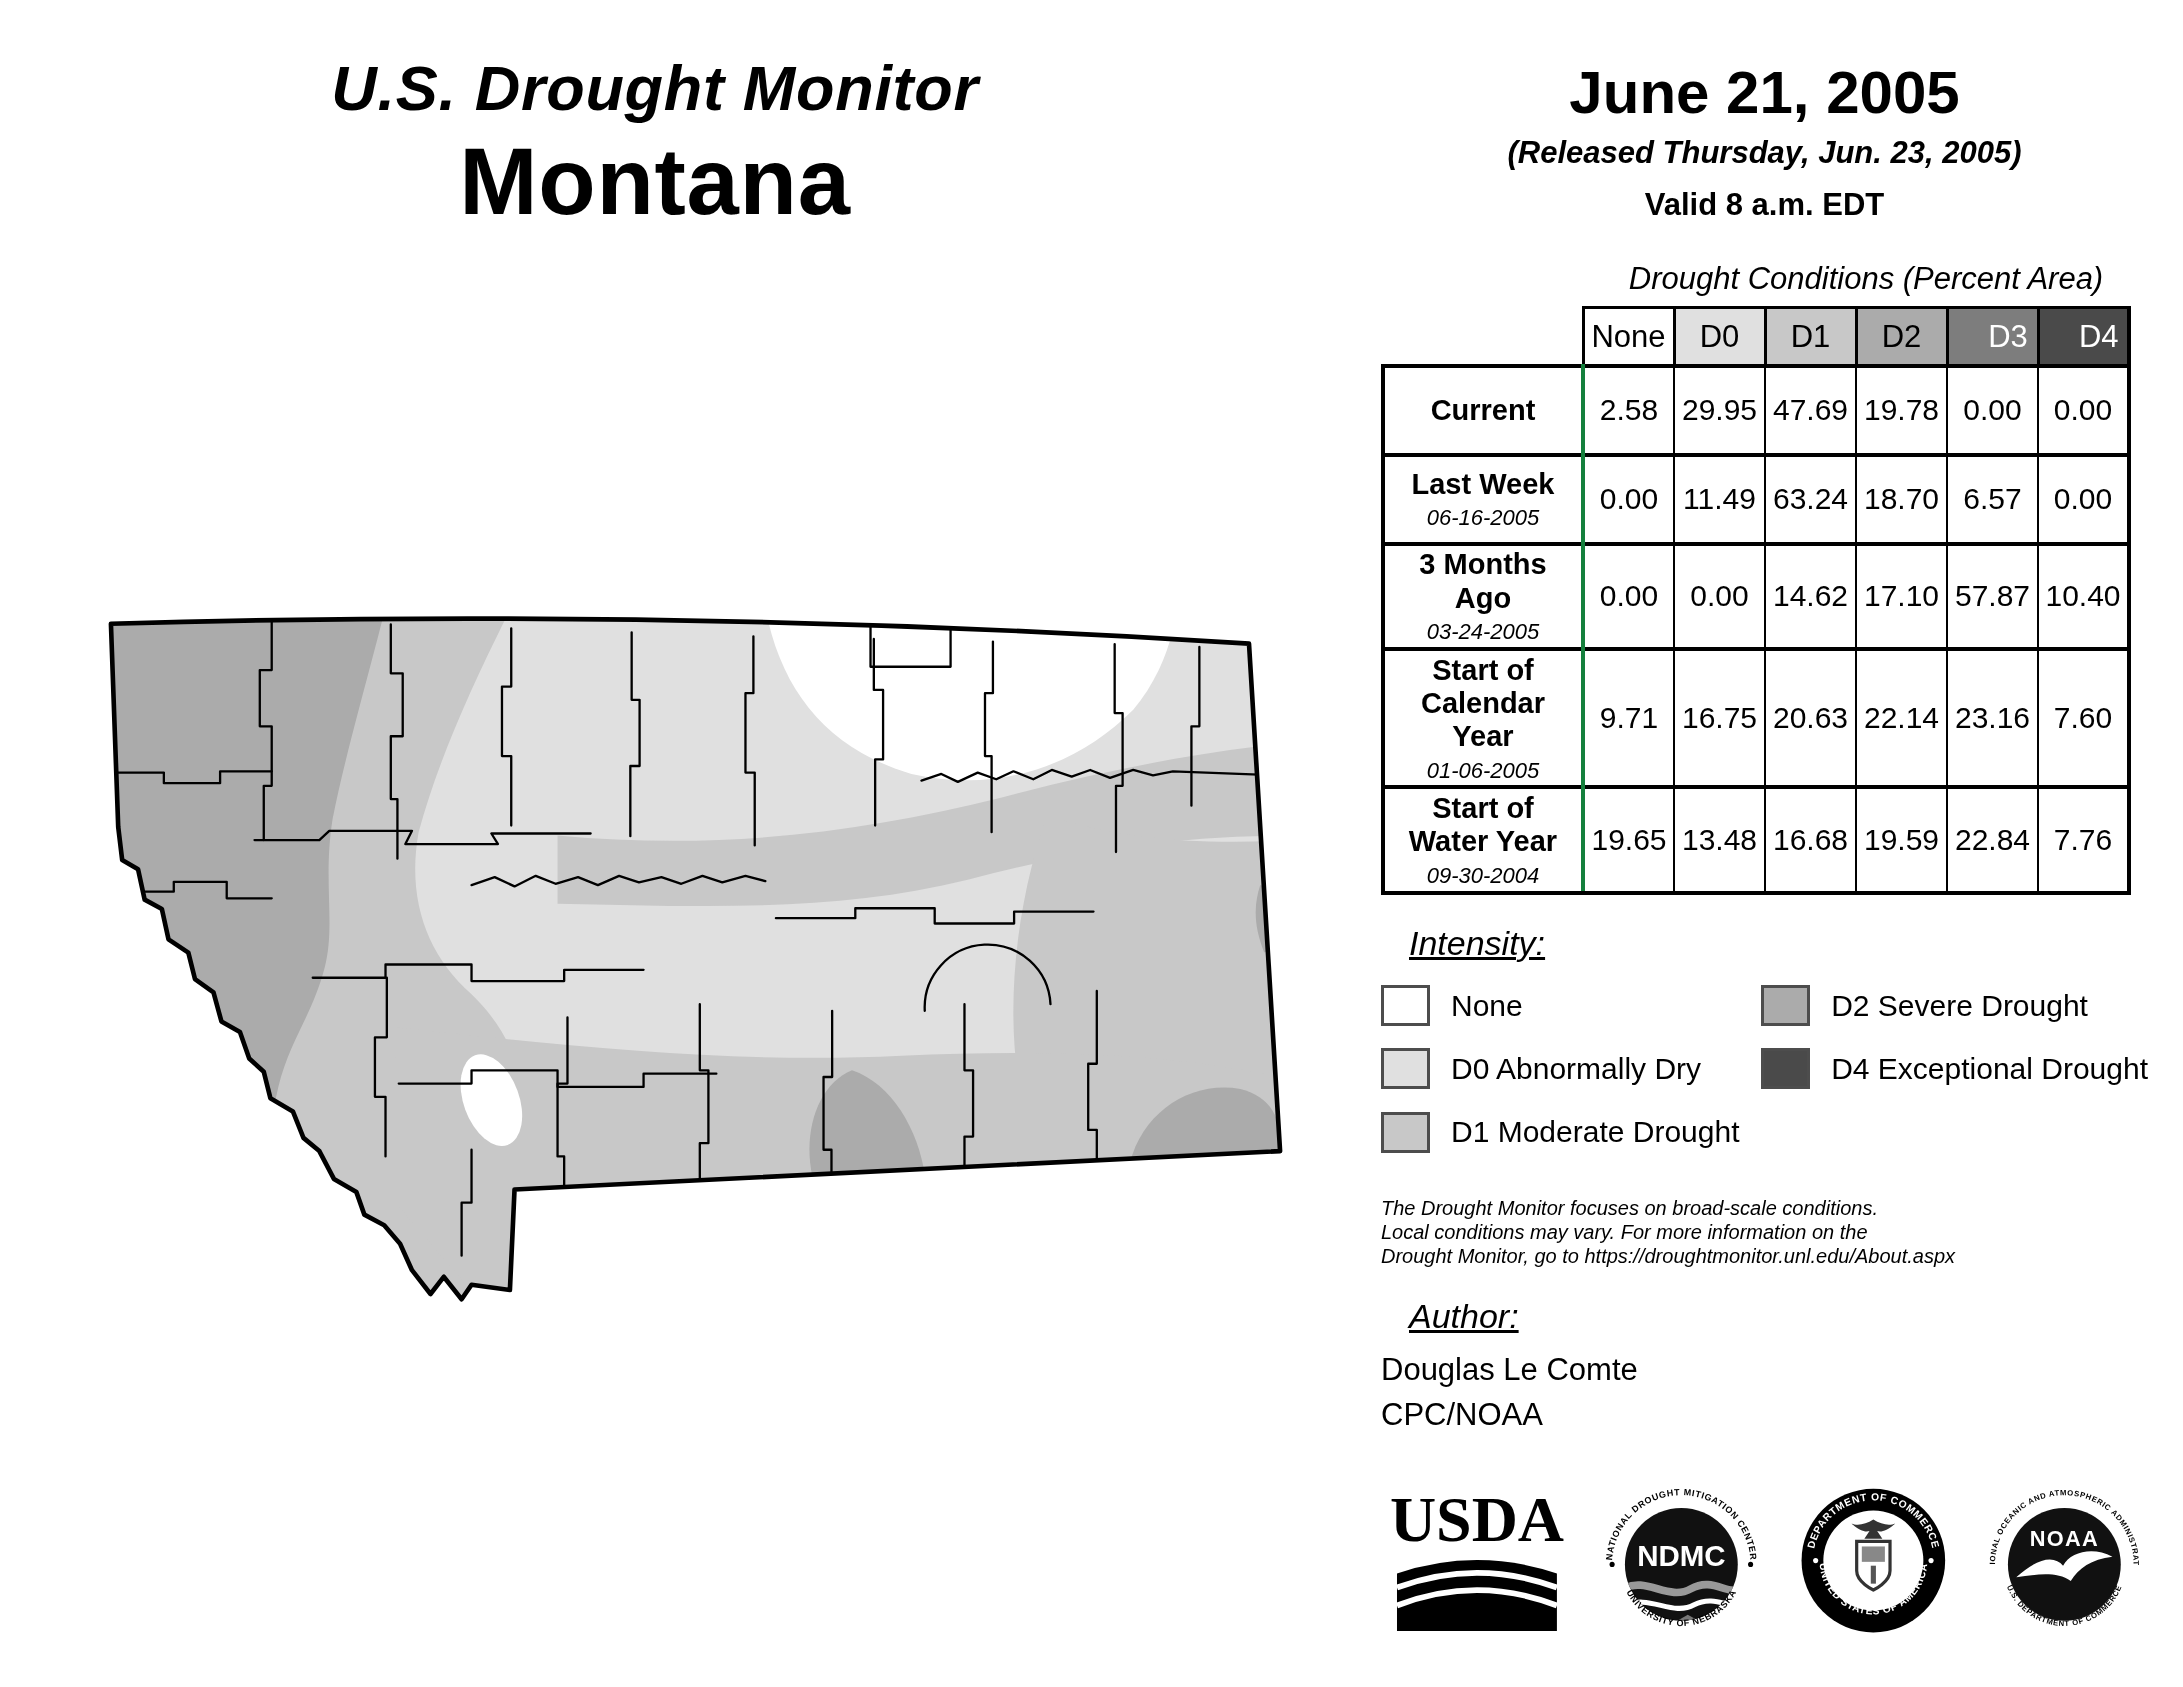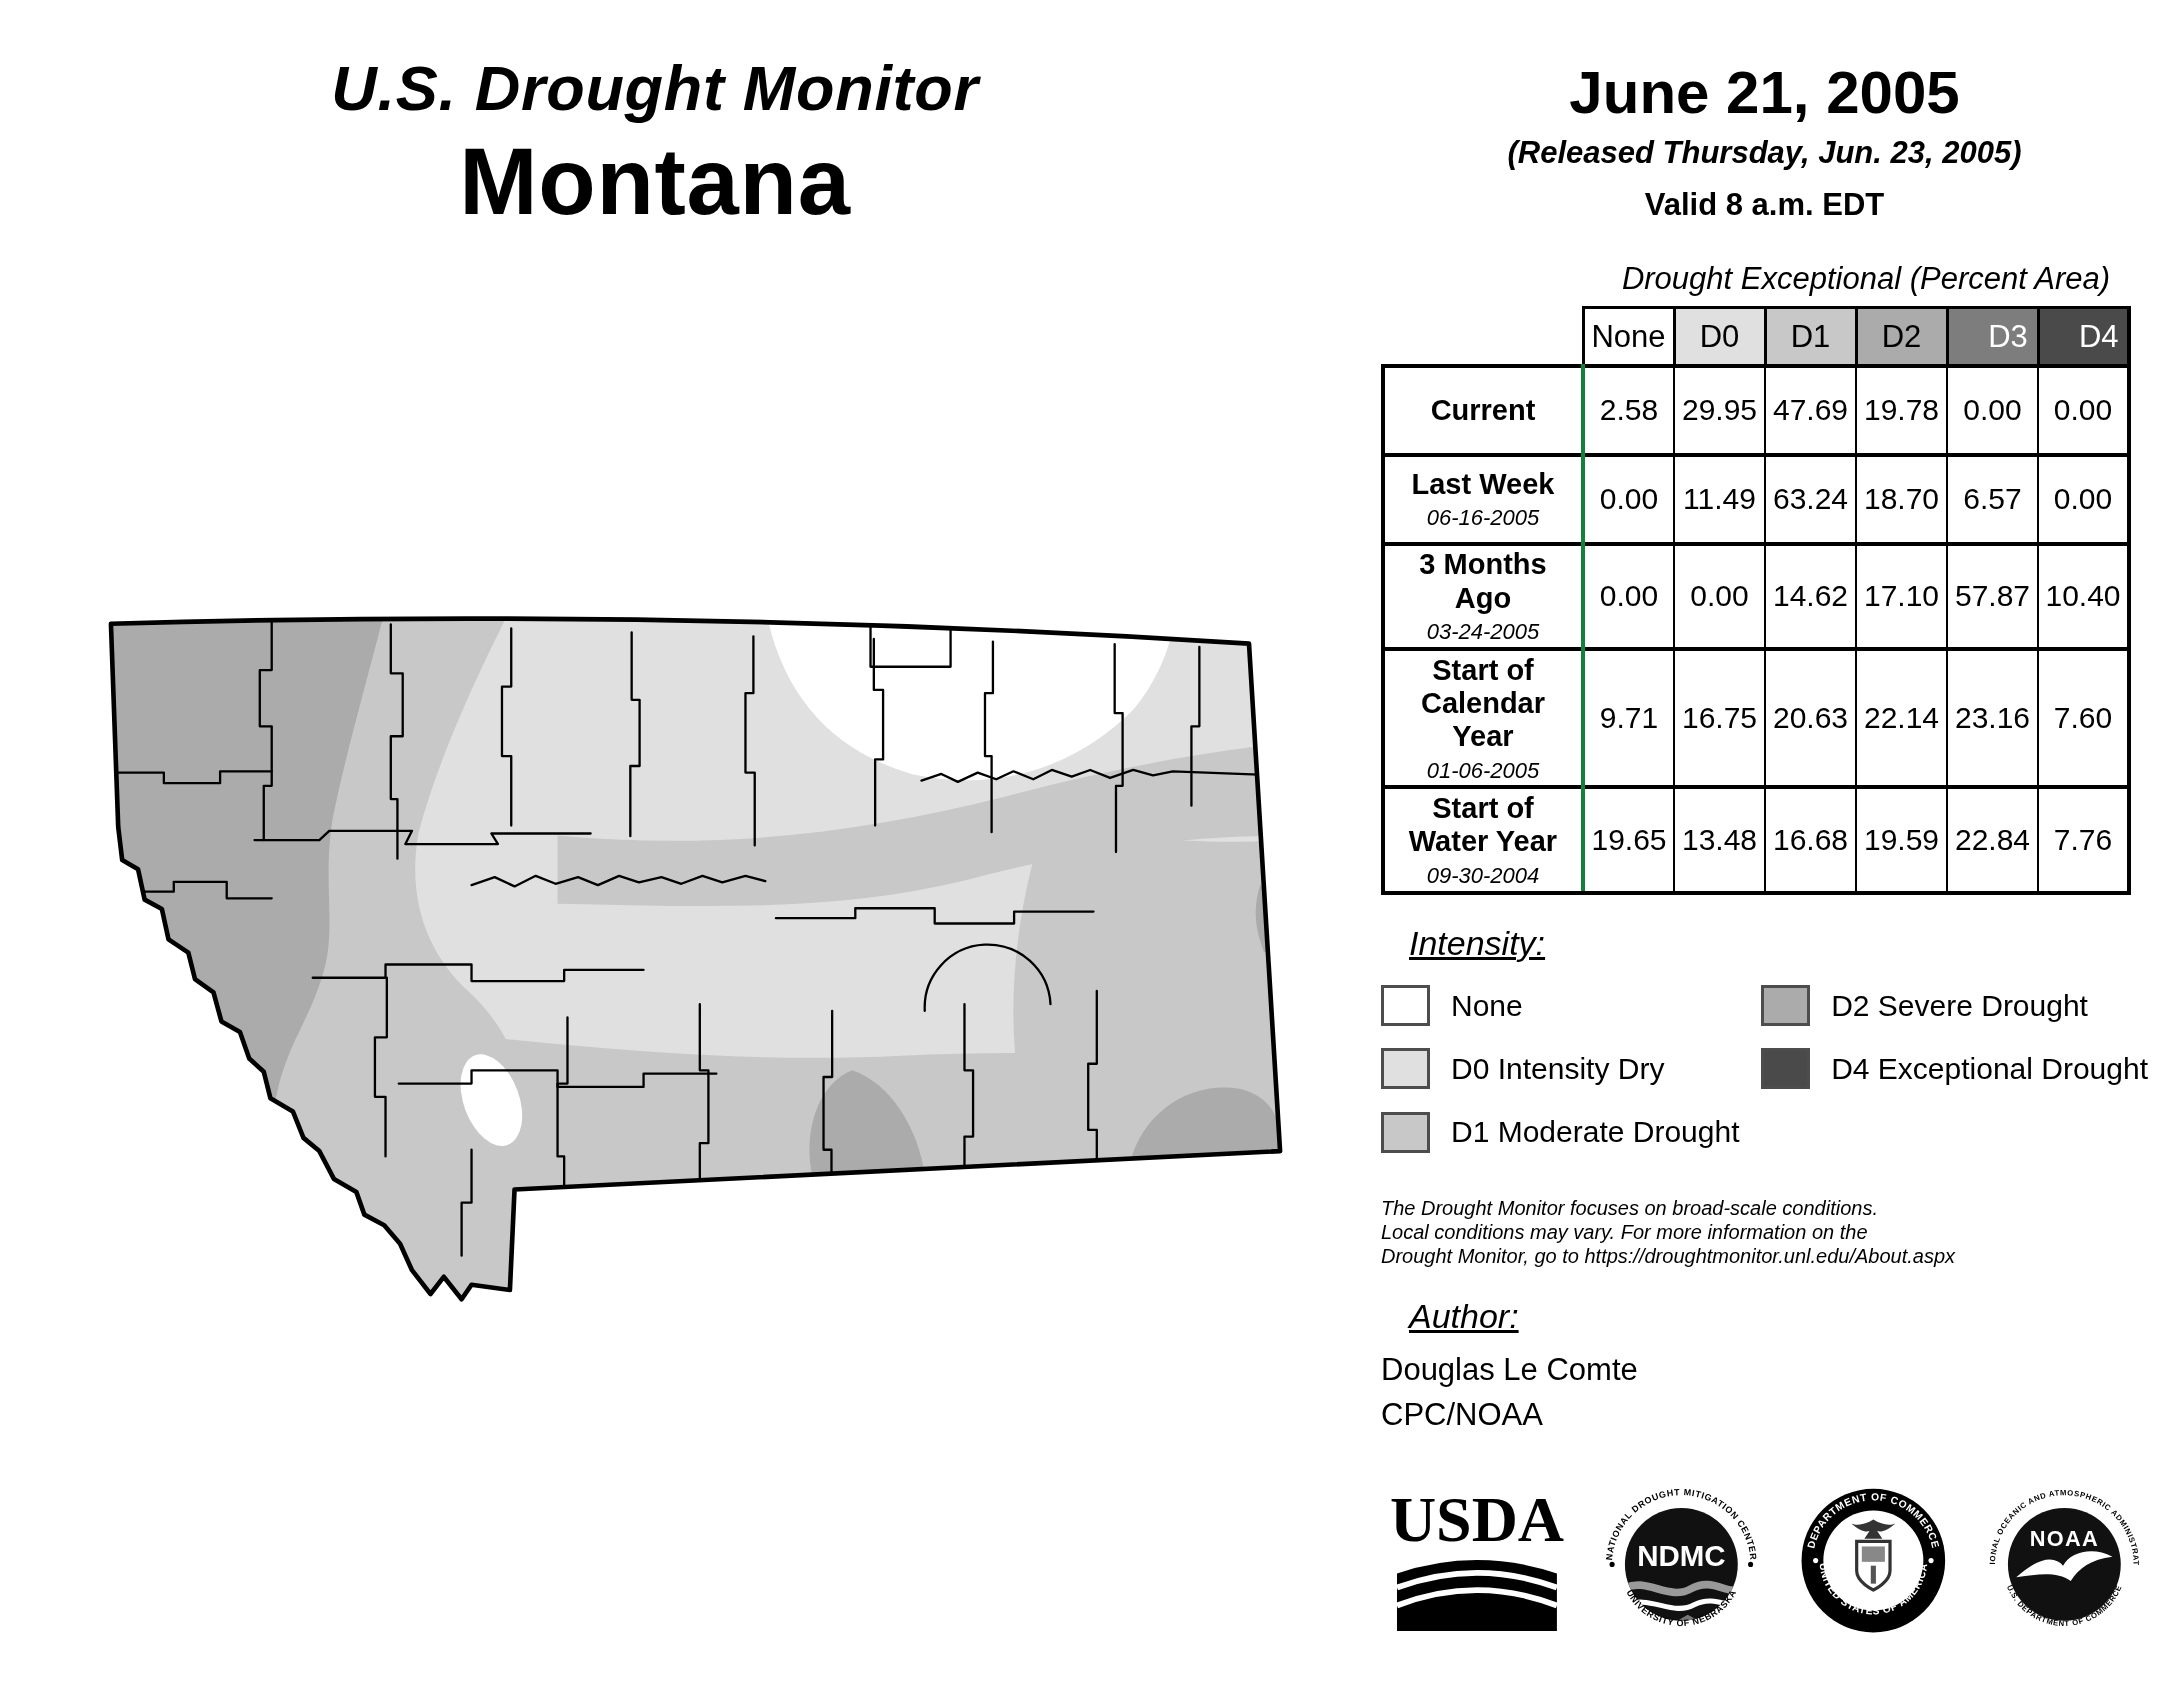--- a/index.html
+++ b/index.html
@@ -121,21 +121,21 @@
       </g>
       <path d="M15,25 Q880,0 1735,55 L1782,822 L625,880 L618,1032 L560,1024 L545,1046 L518,1012 L498,1038 L470,1002 L452,962 L428,934 L398,918 L386,884 L352,864 L330,822 L306,802 L290,762 L256,742 L246,702 L224,682 L210,642 L182,626 L170,582 L142,562 L132,522 L102,502 L92,456 L66,442 L56,396 L32,382 L26,332 Z" fill="none" stroke="#000" stroke-width="7" stroke-linejoin="round"></path>
     </svg>
   </div>
 
   <div class="right-col">
     <div class="date-main">June 21, 2005</div>
     <div class="date-released">(Released Thursday, Jun. 23, 2005)</div>
     <div class="date-valid">Valid 8 a.m. EDT</div>
 
-    <div class="tbl-caption">Drought Exceptional (Percent Area)</div>
+    <div class="tbl-caption">Drought Conditions (Percent Area)</div>
 
     <table class="dm">
       <colgroup>
           <col class="lbl">
           <col class="val">
           <col class="val">
           <col class="val">
           <col class="val">
           <col class="val">
           <col class="val">
@@ -202,21 +202,21 @@
 
     <div class="sec-heading">Intensity:</div>
     <div class="legend-grid">
       <div class="legend-colL">
         <div class="legend-item">
           <span class="swatch sw-none"></span>
           <span class="legend-label">None</span>
         </div>
         <div class="legend-item">
           <span class="swatch sw-d0"></span>
-          <span class="legend-label">D0 Intensity Dry</span>
+          <span class="legend-label">D0 Abnormally Dry</span>
         </div>
         <div class="legend-item">
           <span class="swatch sw-d1"></span>
           <span class="legend-label">D1 Moderate Drought</span>
         </div>
       </div>
       <div class="legend-colR">
         <div class="legend-item">
           <span class="swatch sw-d2"></span>
           <span class="legend-label">D2 Severe Drought</span>

